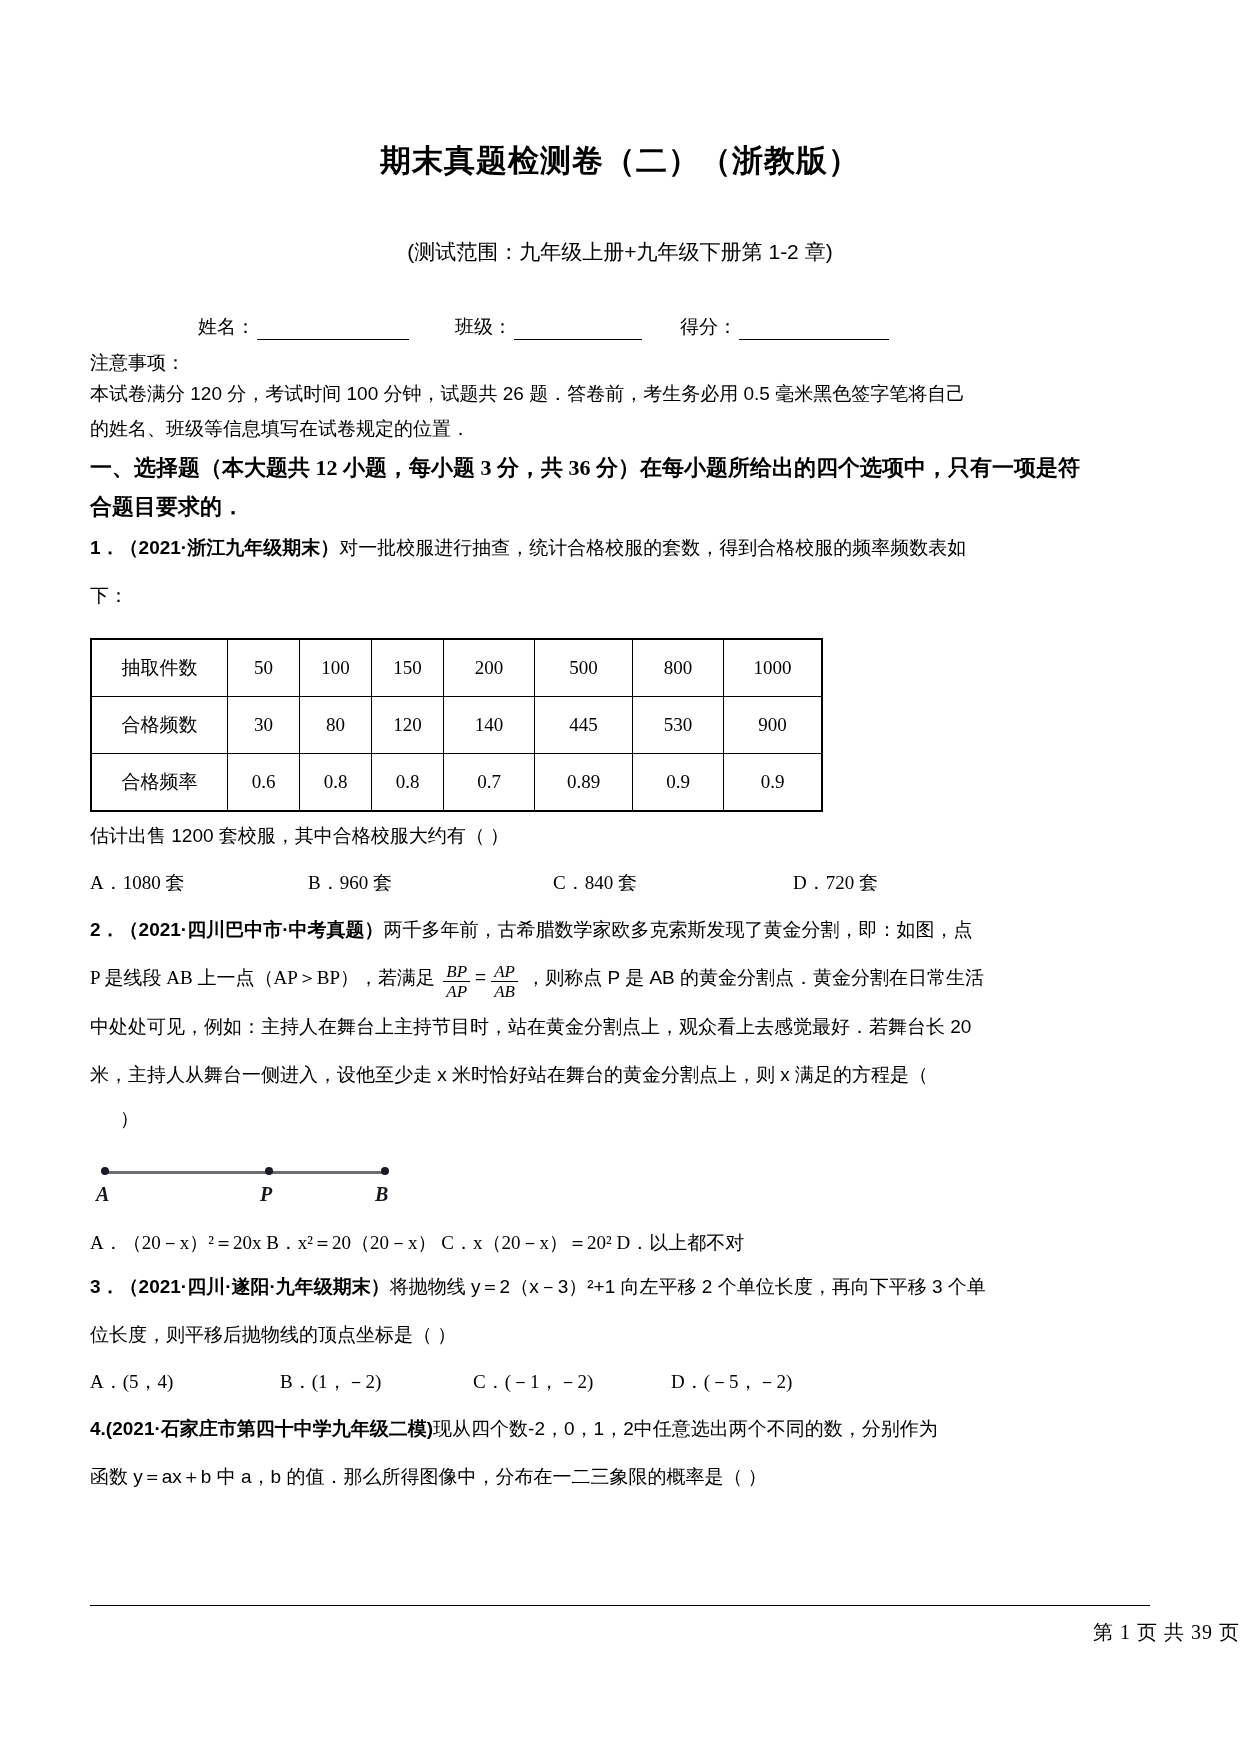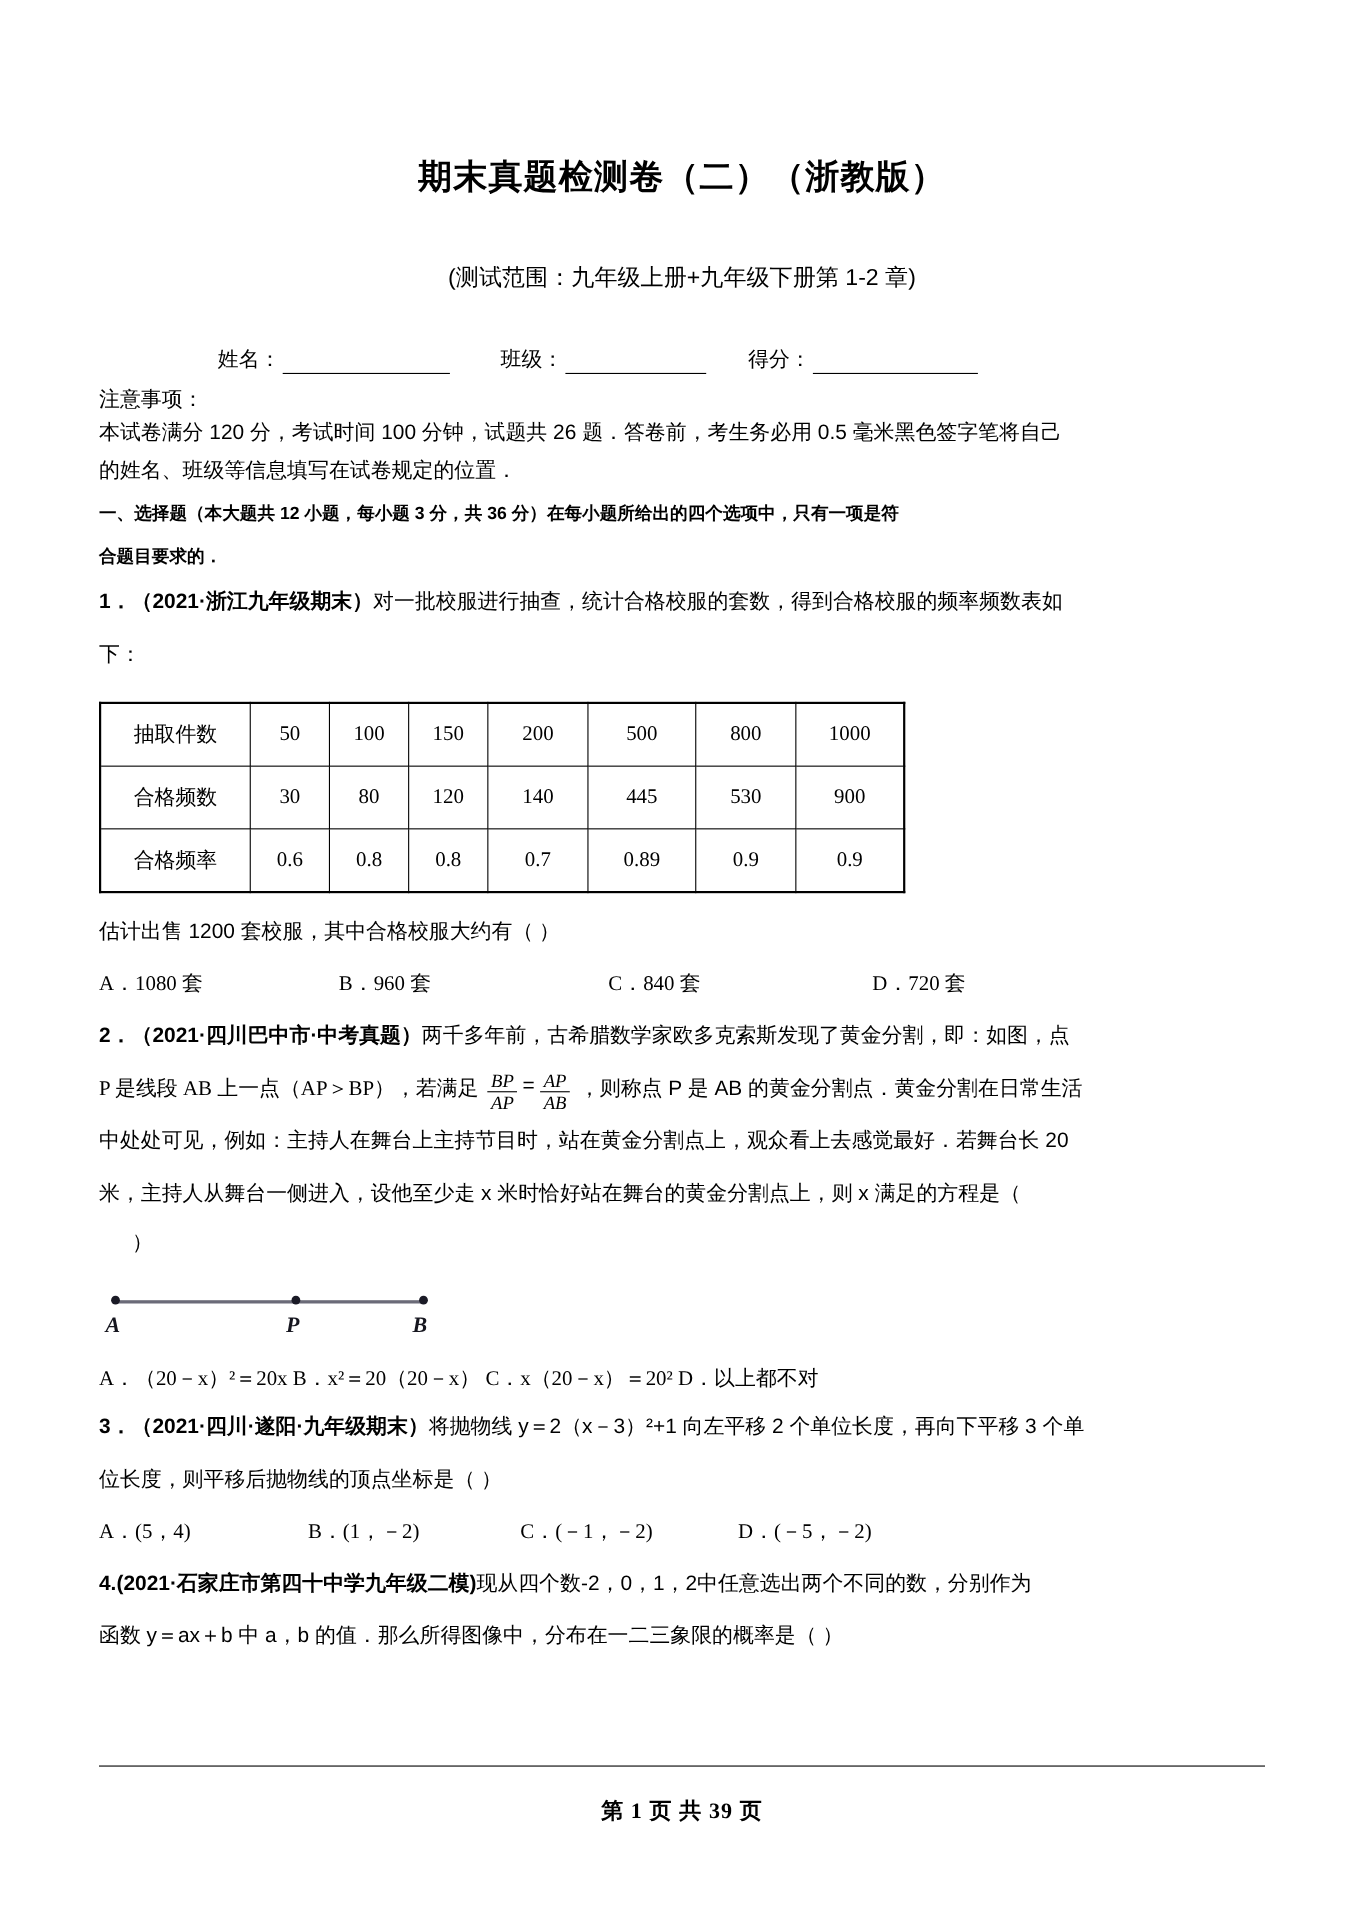--- a/index.html
+++ b/index.html
@@ -73,25 +73,25 @@
   }
   .para {
     font-size: 19px;
     line-height: 35px;
     margin: 0;
     text-align: justify;
     font-family: "Liberation Sans", "DejaVu Sans", sans-serif;
   }
   .para.bold, .sec-head { font-weight: bold; }
   .sec-head {
-    font-size: 16px;
+    font-size: 22px;
     line-height: 35px;
     margin: 4px 0 0 0;
     text-align: justify;
-    font-family: Liberation Sans, sans-serif;
+    font-family: Liberation Serif, serif;
   }
   .q-line {
     font-size: 19px;
     line-height: 48px;
     margin: 0;
     text-align: justify;
     font-family: "Liberation Sans", "DejaVu Sans", sans-serif;
   }
   .q-line.tight { line-height: 40px; }
   .q-num { font-weight: bold; }
@@ -109,21 +109,21 @@
   .opt-q1 .opt:nth-child(1) { width: 218px; }
   .opt-q1 .opt:nth-child(2) { width: 245px; }
   .opt-q1 .opt:nth-child(3) { width: 240px; }
   .opt-q3 .opt:nth-child(1) { width: 190px; }
   .opt-q3 .opt:nth-child(2) { width: 193px; }
   .opt-q3 .opt:nth-child(3) { width: 198px; }
 
   
   table.freq {
     border-collapse: collapse;
-    margin: 18px 0 12px 0;
+    margin: 18px 0 0 0;
     table-layout: fixed;
     width: 705px;
     border: 2px solid #000;
   }
   table.freq td {
     border: 1.3px solid #000;
     height: 54px;
     text-align: center;
     vertical-align: middle;
     font-size: 19px;
@@ -197,24 +197,24 @@
   }
   .seg-lbl.a { left: 6px; }
   .seg-lbl.p { left: 170px; }
   .seg-lbl.b { left: 285px; }
 
   
   .footer {
     position: absolute;
     left: 0;
     right: 0;
-    bottom: 94px;
-    text-align: center;
+    bottom: 108px;
+    text-align: right;
     font-size: 20px;
-    font-weight: bold;
+    font-weight: normal;
     font-family: "Liberation Serif", "DejaVu Serif", serif;
     letter-spacing: 1px;
   }
   .footer-rule {
     position: absolute;
     left: 90px;
     right: 90px;
     bottom: 148px;
     height: 1.5px;
     background: #000;

